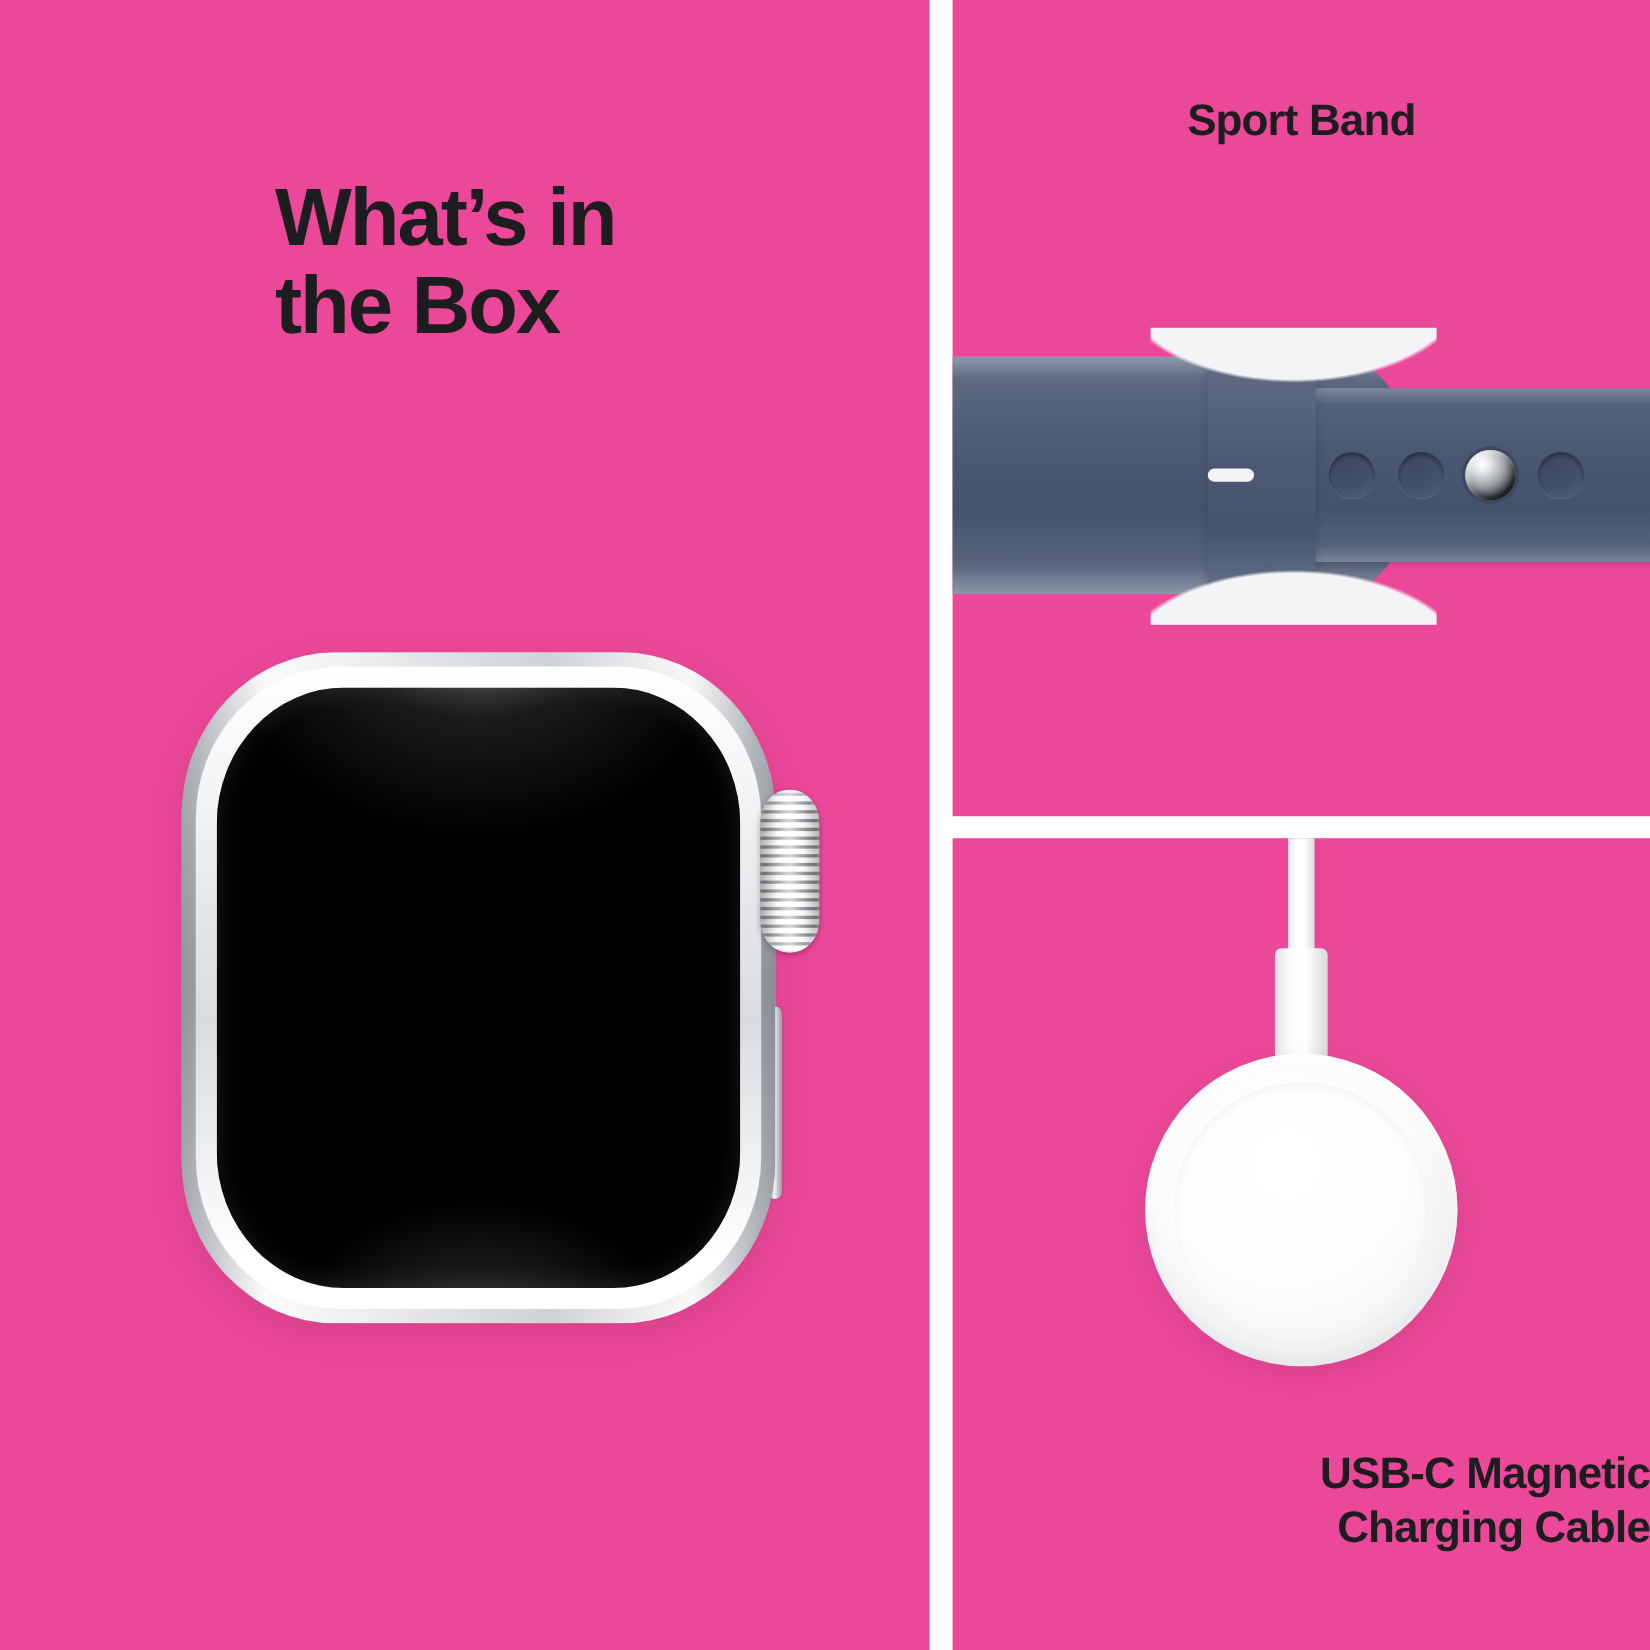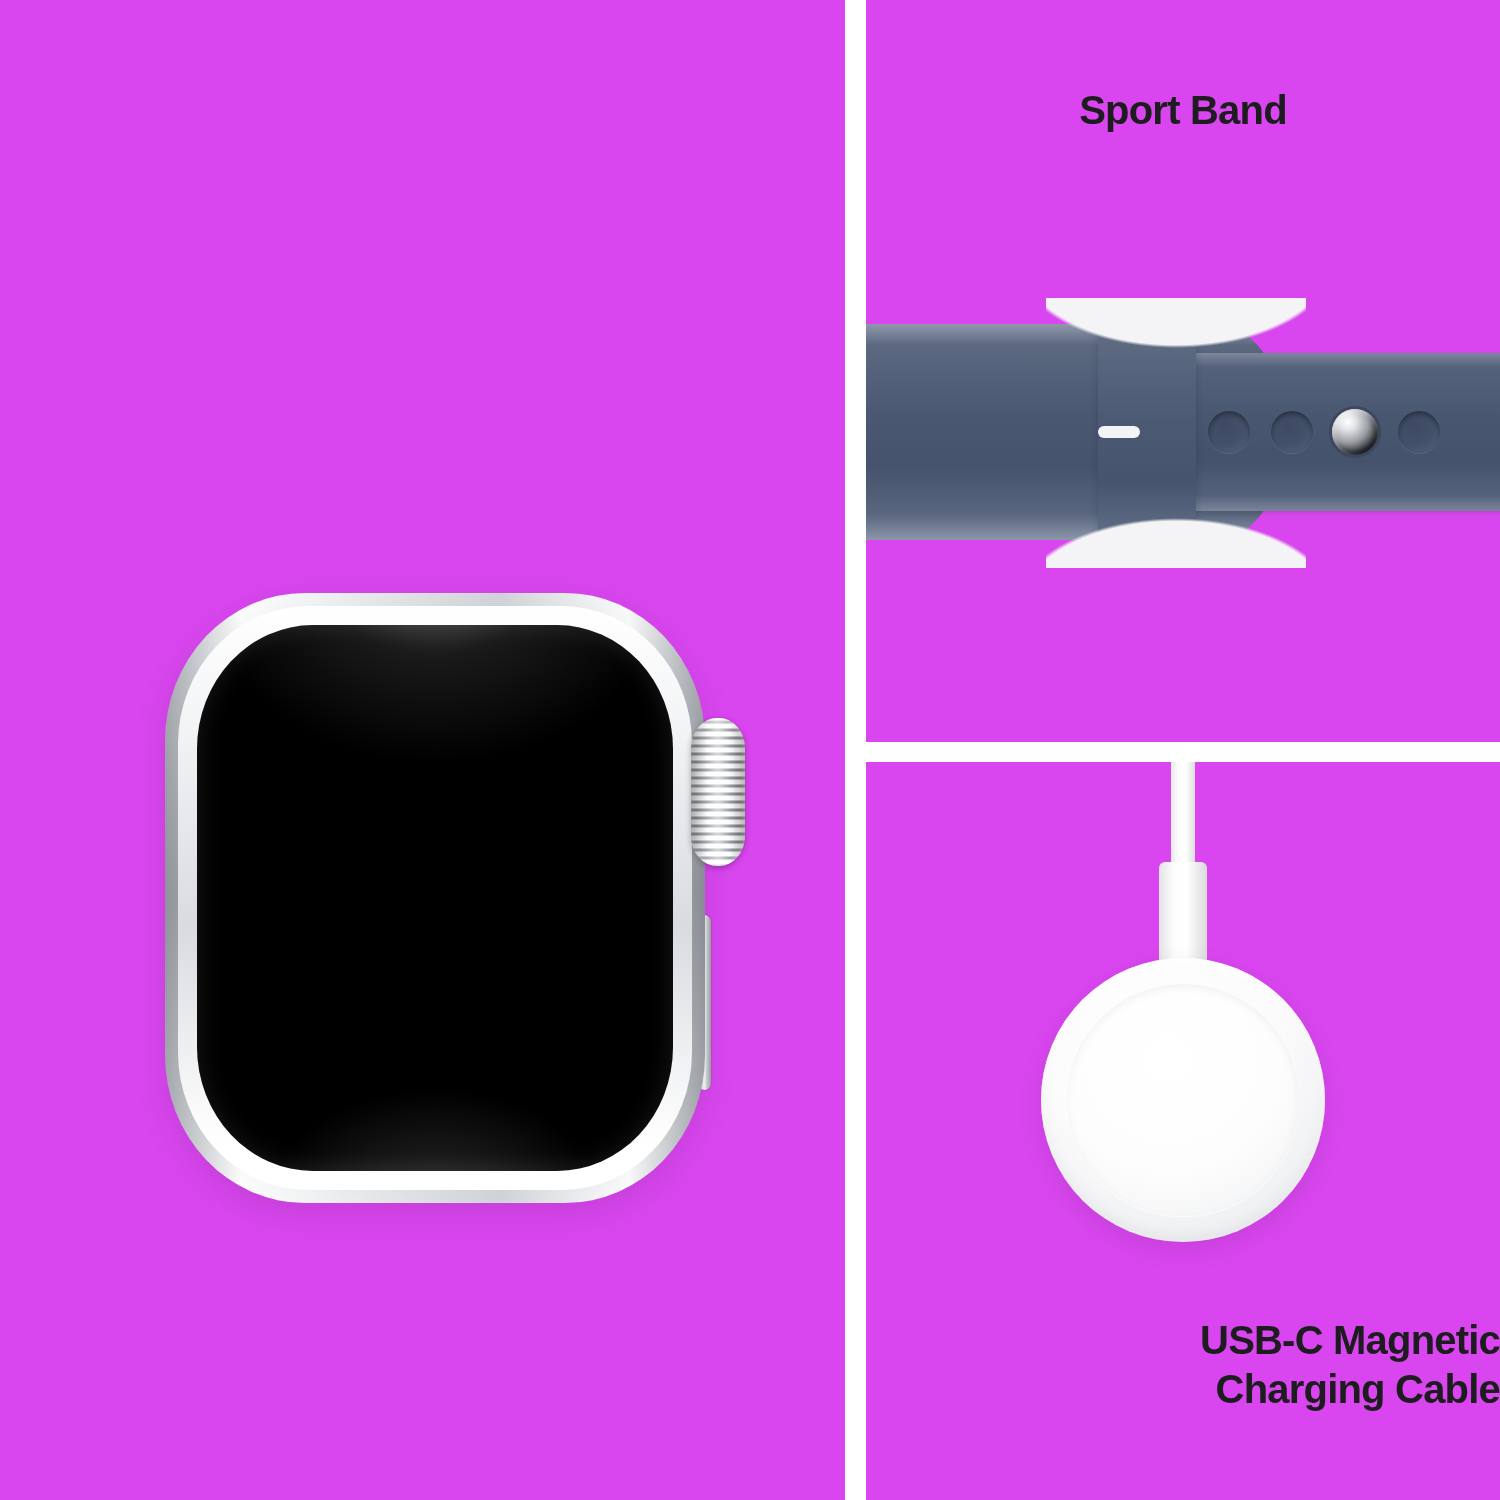--- a/index.html
+++ b/index.html
@@ -5,21 +5,21 @@
   html,body{margin:0;padding:0;}
   body{
     width:1500px;height:1500px;
     background:#ffffff;
     font-family:"Liberation Sans", sans-serif;
     overflow:hidden;
   }
   .sheet{position:relative;width:1500px;height:1500px;background:#ffffff;}
 
   
-  .panel{position:absolute;background:#d946ef;overflow:hidden;}
+  .panel{position:absolute;background:#ec4899;overflow:hidden;}
   #panel-left   {left:0;   top:0;    width:845px; height:1500px;}
   #panel-band   {left:866px;top:0;    width:634px; height:742px;}
   #panel-cable  {left:866px;top:762px;width:634px; height:738px;}
 
   
   .headline{
     position:absolute;
     color:#1d1d1f;
     font-weight:700;
     letter-spacing:-0.025em;
@@ -170,20 +170,22 @@
     box-shadow:inset 0 3px 9px rgba(0,0,0,.05), 0 1px 2px rgba(255,255,255,.9);
   }
 </style>
 </head>
 <body>
 
 <div class="sheet">
 
   <div class="panel" id="panel-left">
 
+    <div class="headline" id="whats-in-box-title">What’s in
+the Box</div>
 
     <div id="watch">
       <div id="digital-crown"></div>
       <div id="watch-side-button"></div>
       <div id="watch-case">
         <div id="watch-case-ring"></div>
         <div id="watch-display"></div>
       </div>
     </div>
 

